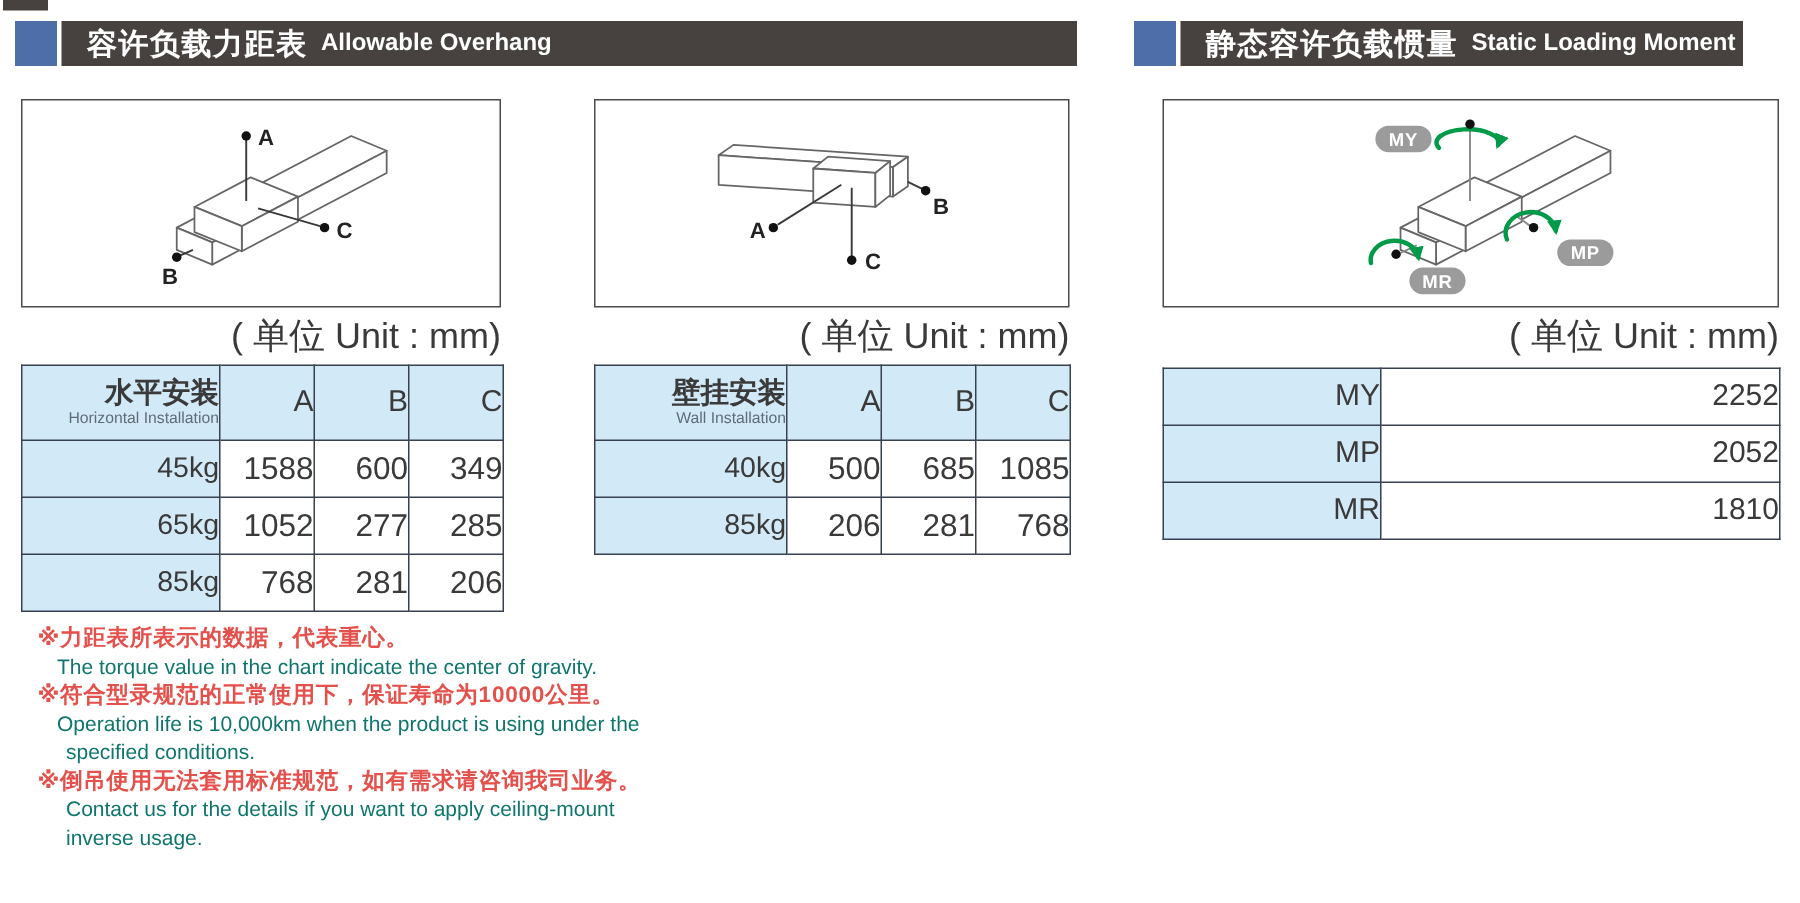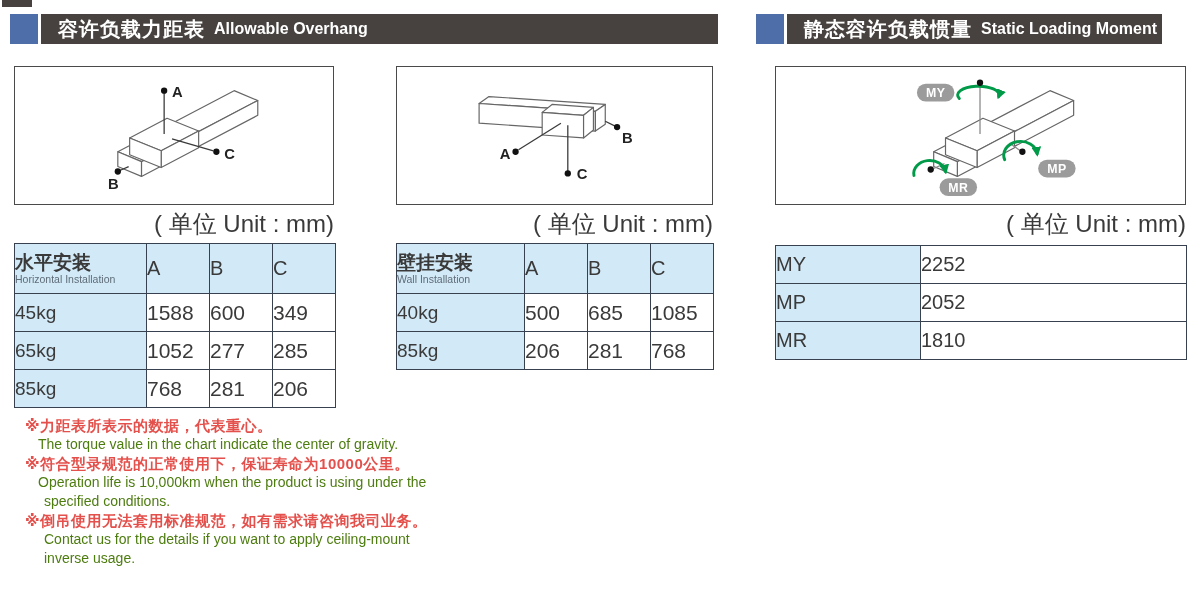--- a/index.html
+++ b/index.html
@@ -25,40 +25,40 @@
   #dbox3 { left:775px; width:411px; }
   .dbox svg { display:block; width:100%; height:100%; }
 
   .unit { position:absolute; top:208px; font-size:24px; color:#3a3a3a; text-align:right; }
   #unit1 { left:14px;  width:320px; }
   #unit2 { left:396px; width:317px; }
   #unit3 { left:775px; width:411px; }
 
   
   table.spec { position:absolute; border-collapse:collapse; table-layout:fixed; background:#fff; }
-  table.spec td, table.spec th { border:1.5px solid #37414f; text-align:left;
+  table.spec td, table.spec th { border:1.5px solid #37414f; text-align:right;
                vertical-align:middle; color:#3a3a3a; padding:0; font-weight:400; }
   #t1 { left:14px;  top:243px; width:321px; }
   #t2 { left:396px; top:243px; width:317px; }
   #t3 { left:775px; top:245px; width:411px; }
   table.spec tr { height:38px; }
   table.spec tr.hrow { height:50px; }
   .cell-blue { background:#d2e9f7; }
   .head-zh { font-size:19px; font-weight:700; line-height:1.15; }
   .head-en { font-size:10.5px; color:#5f6d78; line-height:1.1; }
   .col-h   { font-size:20px; }
   .num     { font-size:21px; }
   .load    { font-size:19px; }
   .mlabel  { font-size:20px; font-weight:700; }
   #t3 .num { font-size:20px; }
 
   
   .notes { position:absolute; left:25px; top:416px; width:480px; }
   .note-zh { color:#e4504b; font-size:15px; font-weight:700; line-height:19px; letter-spacing:0.5px; }
-  .note-en { color:#4d7c0f; font-size:14px; line-height:19px; padding-left:13px; }
+  .note-en { color:#0f766e; font-size:14px; line-height:19px; padding-left:13px; }
   .note-en.cont { padding-left:19px; }
 
   
   .ptlabel { font-family:"Liberation Sans","DejaVu Sans",sans-serif; font-size:15px; font-weight:700; fill:#222; }
   .pill-t  { font-family:"Liberation Sans","DejaVu Sans",sans-serif; font-size:12.5px; font-weight:700;
              fill:#fff; text-anchor:middle; letter-spacing:0.5px; }
 </style>
 </head>
 <body>
 

